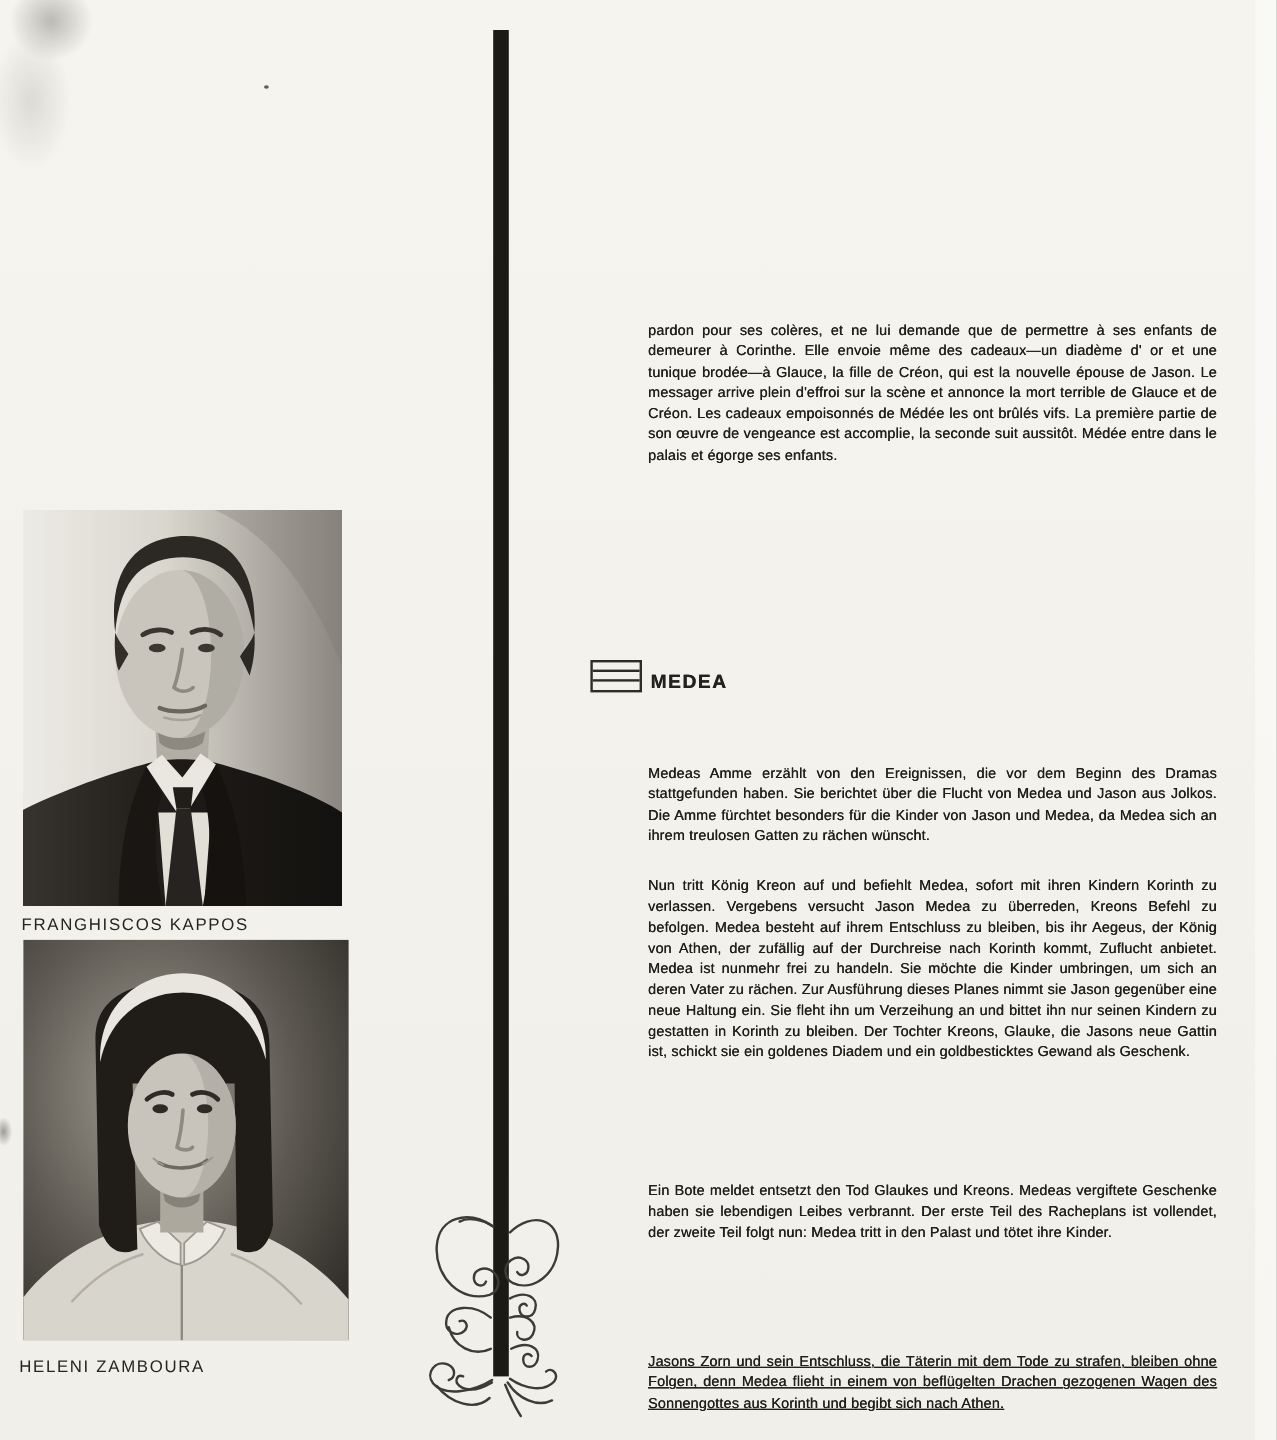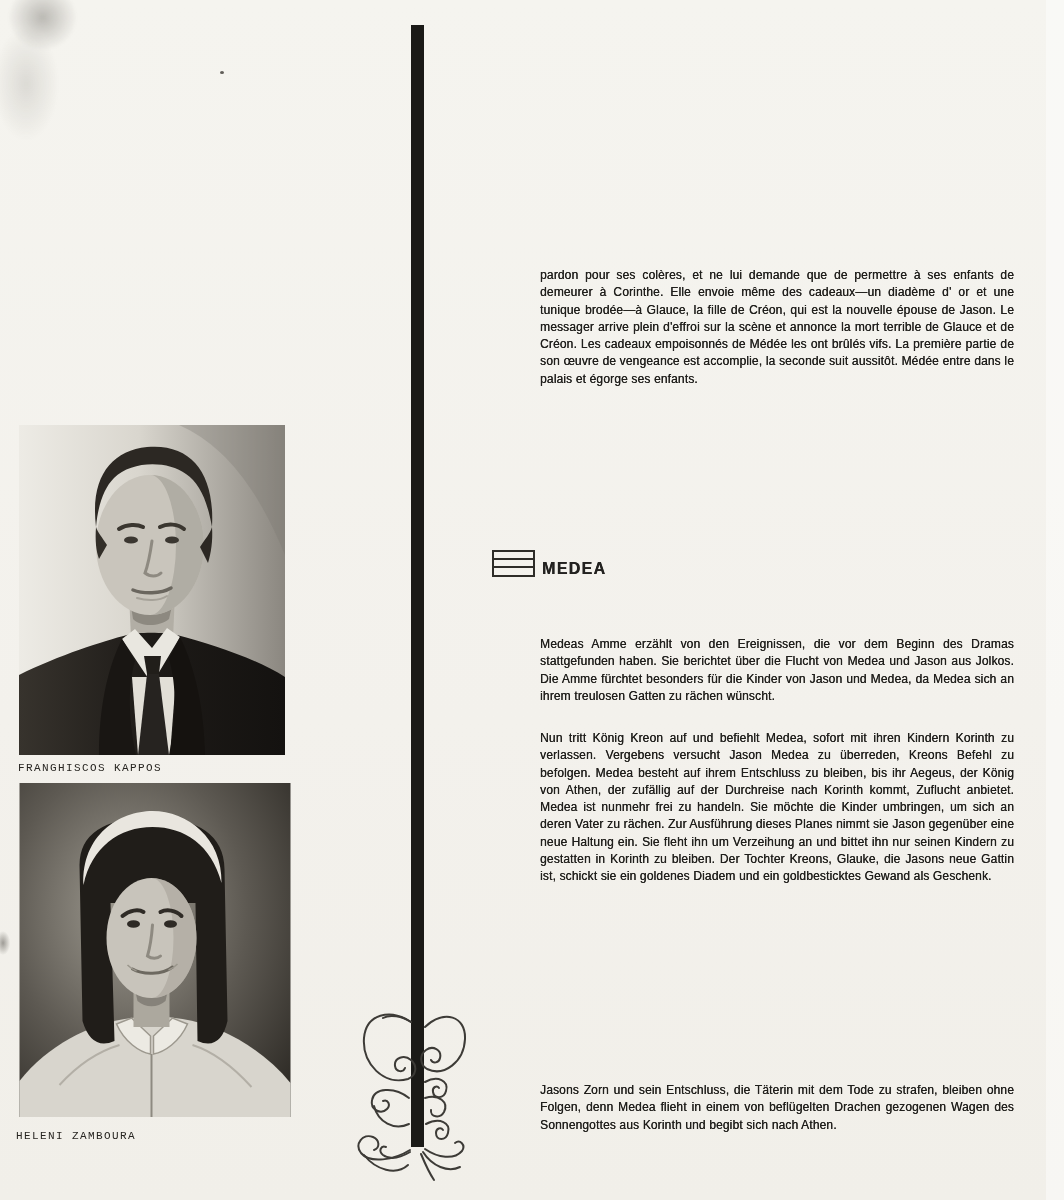--- a/index.html
+++ b/index.html
@@ -30,23 +30,22 @@
   }
   .bright-right{right:0;top:0;width:18px;height:1200px;background:rgba(255,255,255,.45);}
 
   
   .vrule{left:411px;top:25px;width:13px;height:1122px;background:#1b1a17;}
 
   
   .photo{overflow:hidden;}
   .photo svg{display:block;width:100%;height:100%;}
   .caption{
-    font-size:11px;letter-spacing:1.4px;color:#272521;
+    font-size:14px;letter-spacing:1.4px;color:#272521;
     white-space:nowrap;
-    font-family:Liberation Mono, monospace;
   }
 
   
   .para{
     left:540px;width:474px;
     font-size:12px;line-height:17.3px;
     text-align:justify;text-justify:inter-word;
     letter-spacing:0.15px;
     text-shadow:0.25px 0 0 currentColor;
     color:#201f1c;
@@ -205,15 +204,16 @@
   <div class="abs para" style="top:267px;">pardon pour ses colères, et ne lui demande que de permettre à ses enfants de demeurer à Corinthe. Elle envoie même des cadeaux—un diadème d' or et une tunique brodée—à Glauce, la fille de Créon, qui est la nouvelle épouse de Jason. Le messager arrive plein d'effroi sur la scène et annonce la mort terrible de Glauce et de Créon. Les cadeaux empoisonnés de Médée les ont brûlés vifs. La première partie de son œuvre de vengeance est accomplie, la seconde suit aussitôt. Médée entre dans le palais et égorge ses enfants.</div>
 
   <div class="abs heading-icon">
     <div class="hline l1"></div>
     <div class="hline l2"></div>
   </div>
   <div class="abs heading-label">MEDEA</div>
 
   <div class="abs para" style="top:636px;">Medeas Amme erzählt von den Ereignissen, die vor dem Beginn des Dramas stattgefunden haben. Sie berichtet über die Flucht von Medea und Jason aus Jolkos. Die Amme fürchtet besonders für die Kinder von Jason und Medea, da Medea sich an ihrem treulosen Gatten zu rächen wünscht.</div>
   <div class="abs para" style="top:730px;">Nun tritt König Kreon auf und befiehlt Medea, sofort mit ihren Kindern Korinth zu verlassen. Vergebens versucht Jason Medea zu überreden, Kreons Befehl zu befolgen. Medea besteht auf ihrem Entschluss zu bleiben, bis ihr Aegeus, der König von Athen, der zufällig auf der Durchreise nach Korinth kommt, Zuflucht anbietet. Medea ist nunmehr frei zu handeln. Sie möchte die Kinder umbringen, um sich an deren Vater zu rächen. Zur Ausführung dieses Planes nimmt sie Jason gegenüber eine neue Haltung ein. Sie fleht ihn um Verzeihung an und bittet ihn nur seinen Kindern zu gestatten in Korinth zu bleiben. Der Tochter Kreons, Glauke, die Jasons neue Gattin ist, schickt sie ein goldenes Diadem und ein goldbesticktes Gewand als Geschenk.</div>
-  <div class="abs para" style="top:1082px;">Jasons Zorn und sein Entschluss, die Täterin mit dem Tode zu strafen, bleiben ohne Folgen, denn Medea flieht in einem von beflügelten Drachen gezogenen Wagen des Sonnengottes aus Korinth und begibt sich nach Athen.</div>
+  <div class="abs para" style="top:984px;">Ein Bote meldet entsetzt den Tod Glaukes und Kreons. Medeas vergiftete Geschenke haben sie lebendigen Leibes verbrannt. Der erste Teil des Racheplans ist vollendet, der zweite Teil folgt nun: Medea tritt in den Palast und tötet ihre Kinder.</div>
+  <div class="abs para" style="top:1126px;text-decoration:underline;">Jasons Zorn und sein Entschluss, die Täterin mit dem Tode zu strafen, bleiben ohne Folgen, denn Medea flieht in einem von beflügelten Drachen gezogenen Wagen des Sonnengottes aus Korinth und begibt sich nach Athen.</div>
 
 </div>
 
 </body></html>

